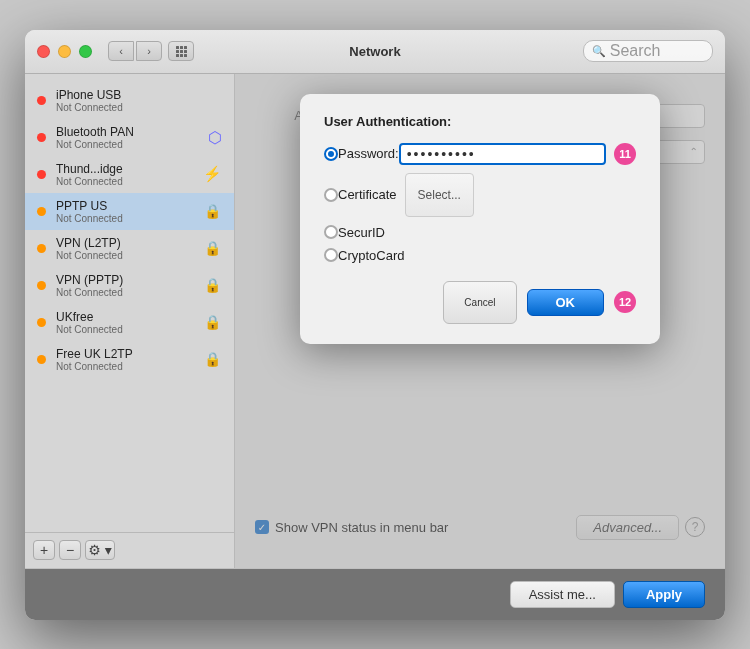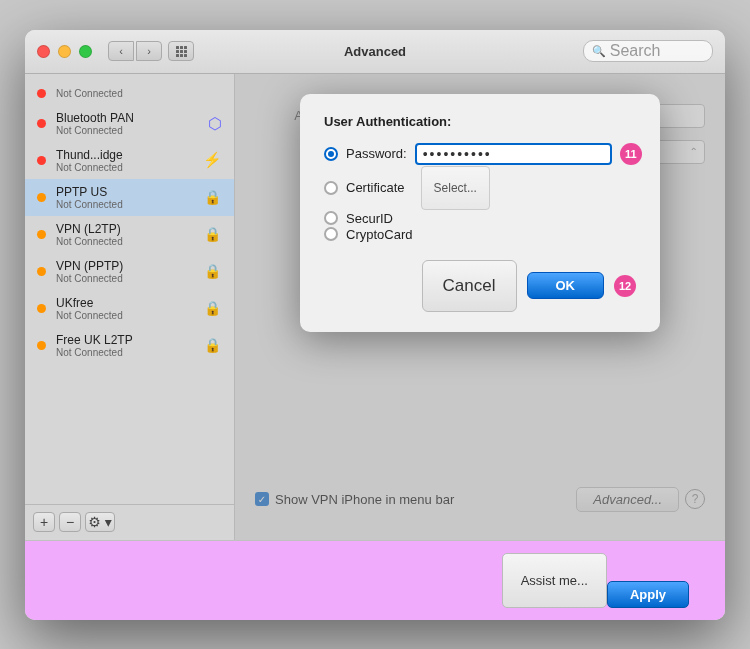--- a/index.html
+++ b/index.html
@@ -234,22 +234,22 @@
     }
     .modal-title {
       font-size: 13px;
       font-weight: 600;
       color: #222;
       margin-bottom: 14px;
     }
     .auth-option {
       display: flex;
       align-items: center;
-      margin-bottom: 1px;
-      gap: 8px;
+      margin-bottom: 8px;
+      gap: 0;
     }
     .auth-option.password-row {
       align-items: center;
     }
     .radio-input {
       width: 14px;
       height: 14px;
       border-radius: 50%;
       border: 2px solid #aaa;
       background: white;
@@ -319,21 +319,21 @@
       justify-content: flex-end;
       gap: 10px;
       margin-top: 18px;
       align-items: center;
     }
     .cancel-btn {
       padding: 15px 20px;
       background: linear-gradient(to bottom, #f5f5f5, #e0e0e0);
       border: 1px solid #bbb;
       border-radius: 6px;
-      font-size: 17px;
+      font-size: 10px;
       cursor: pointer;
       color: #333;
     }
     .ok-btn {
       padding: 5px 28px;
       background: linear-gradient(to bottom, #4da6ff, #0066cc);
       border: 1px solid #0055bb;
       border-radius: 6px;
       font-size: 13px;
       cursor: pointer;
@@ -414,44 +414,44 @@
       display: flex;
       align-items: center;
       justify-content: center;
       font-size: 12px;
       color: #888;
       cursor: pointer;
     }
     .final-bar {
       display: flex;
       justify-content: flex-end;
-      padding: 12px 36px;
+      gap: 8px;
+      padding: 12px 20px;
       border-top: 1px solid #c0c0c0;
-      background: #f0abfc;
+      background: #737373;
       flex-shrink: 0;
     }
     .final-btn {
       padding: 5px 18px;
       background: linear-gradient(to bottom, #f5f5f5, #e0e0e0);
       border: 1px solid #bbb;
       border-radius: 5px;
       font-size: 13px;
       cursor: pointer;
       color: #333;
     }
     .apply-btn {
       padding: 5px 22px;
       background: linear-gradient(to bottom, #4da6ff, #0066cc);
       border: 1px solid #0055aa;
       border-radius: 5px;
       font-size: 13px;
       cursor: pointer;
       color: white;
       font-weight: 600;
-      margin-top: 28px;
     }
   </style>
 </head>
 <body>
 
 <div class="window">
 
   <div class="titlebar">
     <div class="traffic-lights">
       <div class="traffic-light tl-close"></div>
@@ -468,36 +468,37 @@
           <div class="grid-dot"></div>
           <div class="grid-dot"></div>
         <div class="grid-dot"></div>
           <div class="grid-dot"></div>
           <div class="grid-dot"></div>
         <div class="grid-dot"></div>
           <div class="grid-dot"></div>
           <div class="grid-dot"></div>
       </div>
     </div>
-    <div class="titlebar-title">Advanced</div>
+    <div class="titlebar-title">Network</div>
     <div class="search-box">
       <span class="search-icon-svg">🔍</span>
       <span class="search-placeholder">Search</span>
     </div>
   </div>
 
   <div class="main">
 
     <div class="sidebar">
       <div class="sidebar-list">
 
 
         <div class="sidebar-item">
           <div class="status-dot dot-red"></div>
           <div class="item-text">
+            <div class="item-name">iPhone USB</div>
             <div class="item-status">Not Connected</div>
           </div>
         </div>
 
         <div class="sidebar-item">
           <div class="status-dot dot-red"></div>
           <div class="item-text">
             <div class="item-name">Bluetooth PAN</div>
             <div class="item-status">Not Connected</div>
           </div>
@@ -584,21 +585,21 @@
         </div>
         <div style="display:flex; justify-content:center; margin-bottom:10px;">
           <button class="action-btn">Connect</button>
         </div>
       </div>
       <div style="margin-top: auto; opacity:0.6;">
         <div class="checkbox-row" style="margin-bottom:8px;">
           <div class="checkbox">
             <span class="checkmark">✓</span>
           </div>
-          <span style="font-size:13px;">Show VPN iPhone in menu bar</span>
+          <span style="font-size:13px;">Show VPN status in menu bar</span>
           <button class="action-btn" style="margin-left:auto;">Advanced...</button>
           <div class="help-btn">?</div>
         </div>
       </div>
 
       <div class="modal-overlay">
         <div class="modal">
           <div class="modal-title">User Authentication:</div>
 
           <div class="auth-option password-row">

